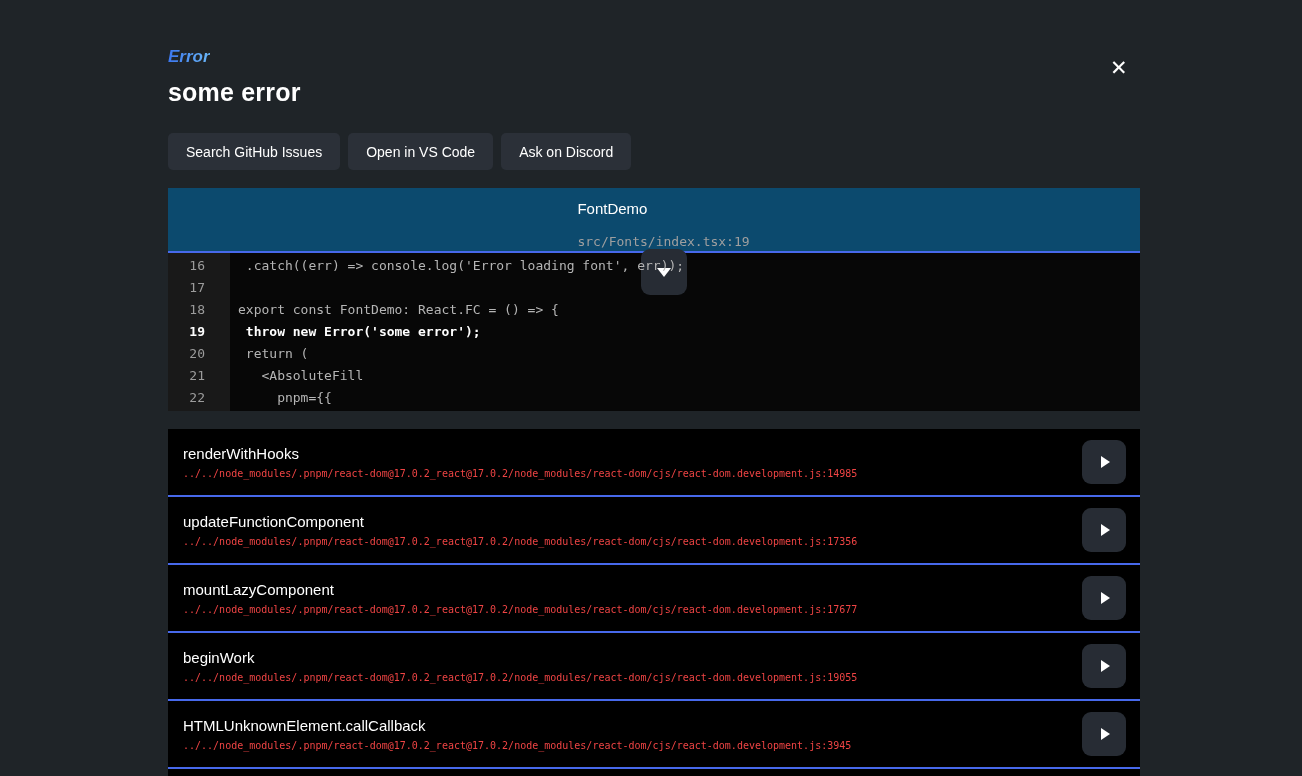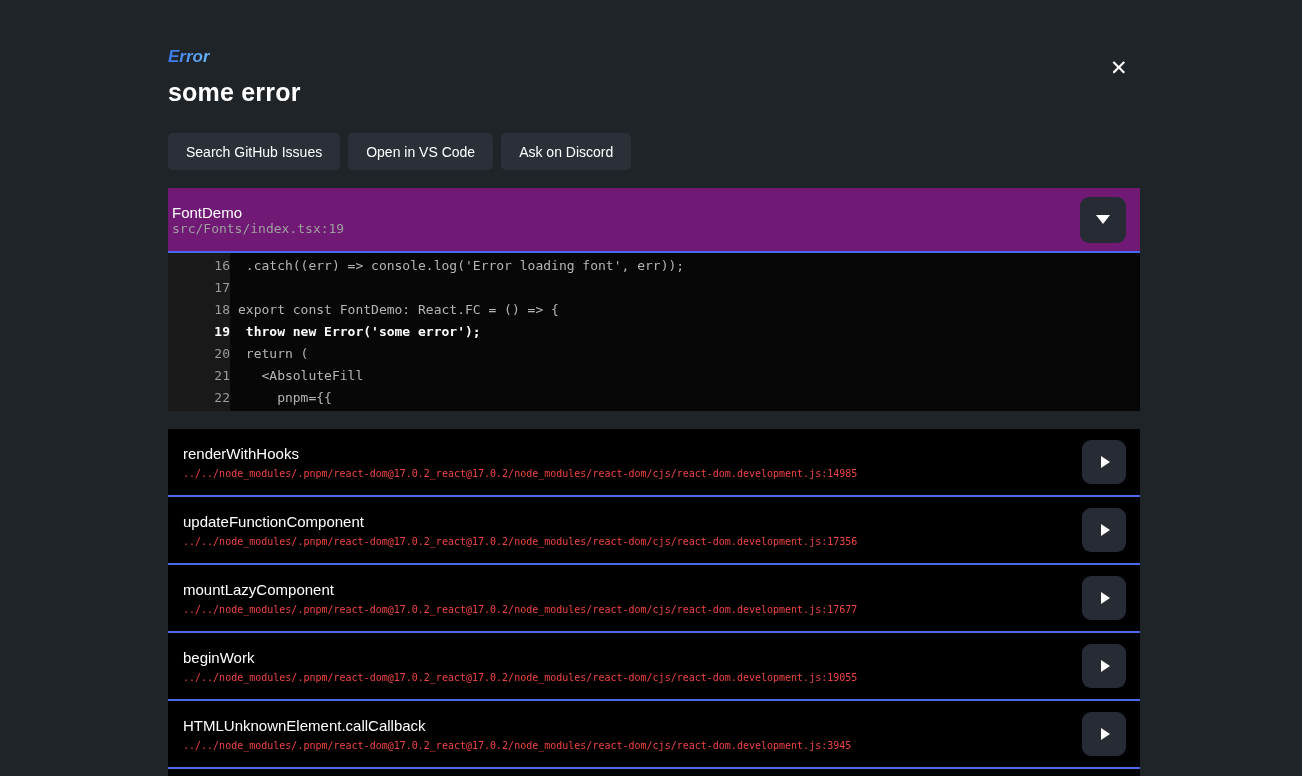--- a/index.html
+++ b/index.html
@@ -46,31 +46,32 @@
     border:none;
     border-radius:5px;
     color:#fff;
     font-size:14px;
     font-family:"Liberation Sans", sans-serif;
     cursor:pointer;
   }
 
   .frame{ margin-top:18px; width:972px; }
   .frame-header{
-    background:#701a75;
+    background:#0c4a6e;
     display:flex;
     justify-content:space-between;
     align-items:center;
-    padding:12px 14px 12px 4px;
+    padding:12px 14px 12px 33px;
     border-bottom:2px solid #4769eb;
     height:65px;
+    flex-direction:column;
   }
   .frame-title{ font-size:15px; color:#fff; font-weight:500; }
   .frame-loc{
-    margin-top:0;
+    margin-top:17px;
     font-family:"DejaVu Sans Mono", monospace;
     font-size:13px;
     color:#9f9f9f;
   }
   .icon-btn{
     width:46px; height:46px; flex:none;
     background:#272c34;
     border:none; border-radius:9px;
     display:flex; align-items:center; justify-content:center;
     cursor:pointer;
@@ -88,21 +89,21 @@
   .code-line{
     display:flex;
     height:22px; line-height:22px;
     font-family:"DejaVu Sans Mono", monospace;
     font-size:13px;
     color:#b5b5b5;
   }
   .line-number{
     width:62px; flex:none;
     text-align:right;
-    padding-right:0;
+    padding-right:25px;
     color:#9c9c9c;
   }
   .line-text{ padding-left:8px; white-space:pre; }
   .code-line.highlight .line-number,
   .code-line.highlight .line-text{ color:#fff; font-weight:bold; }
 
   .stack-list{ margin-top:18px; }
   .stack-row{
     background:#000;
     height:68px;

